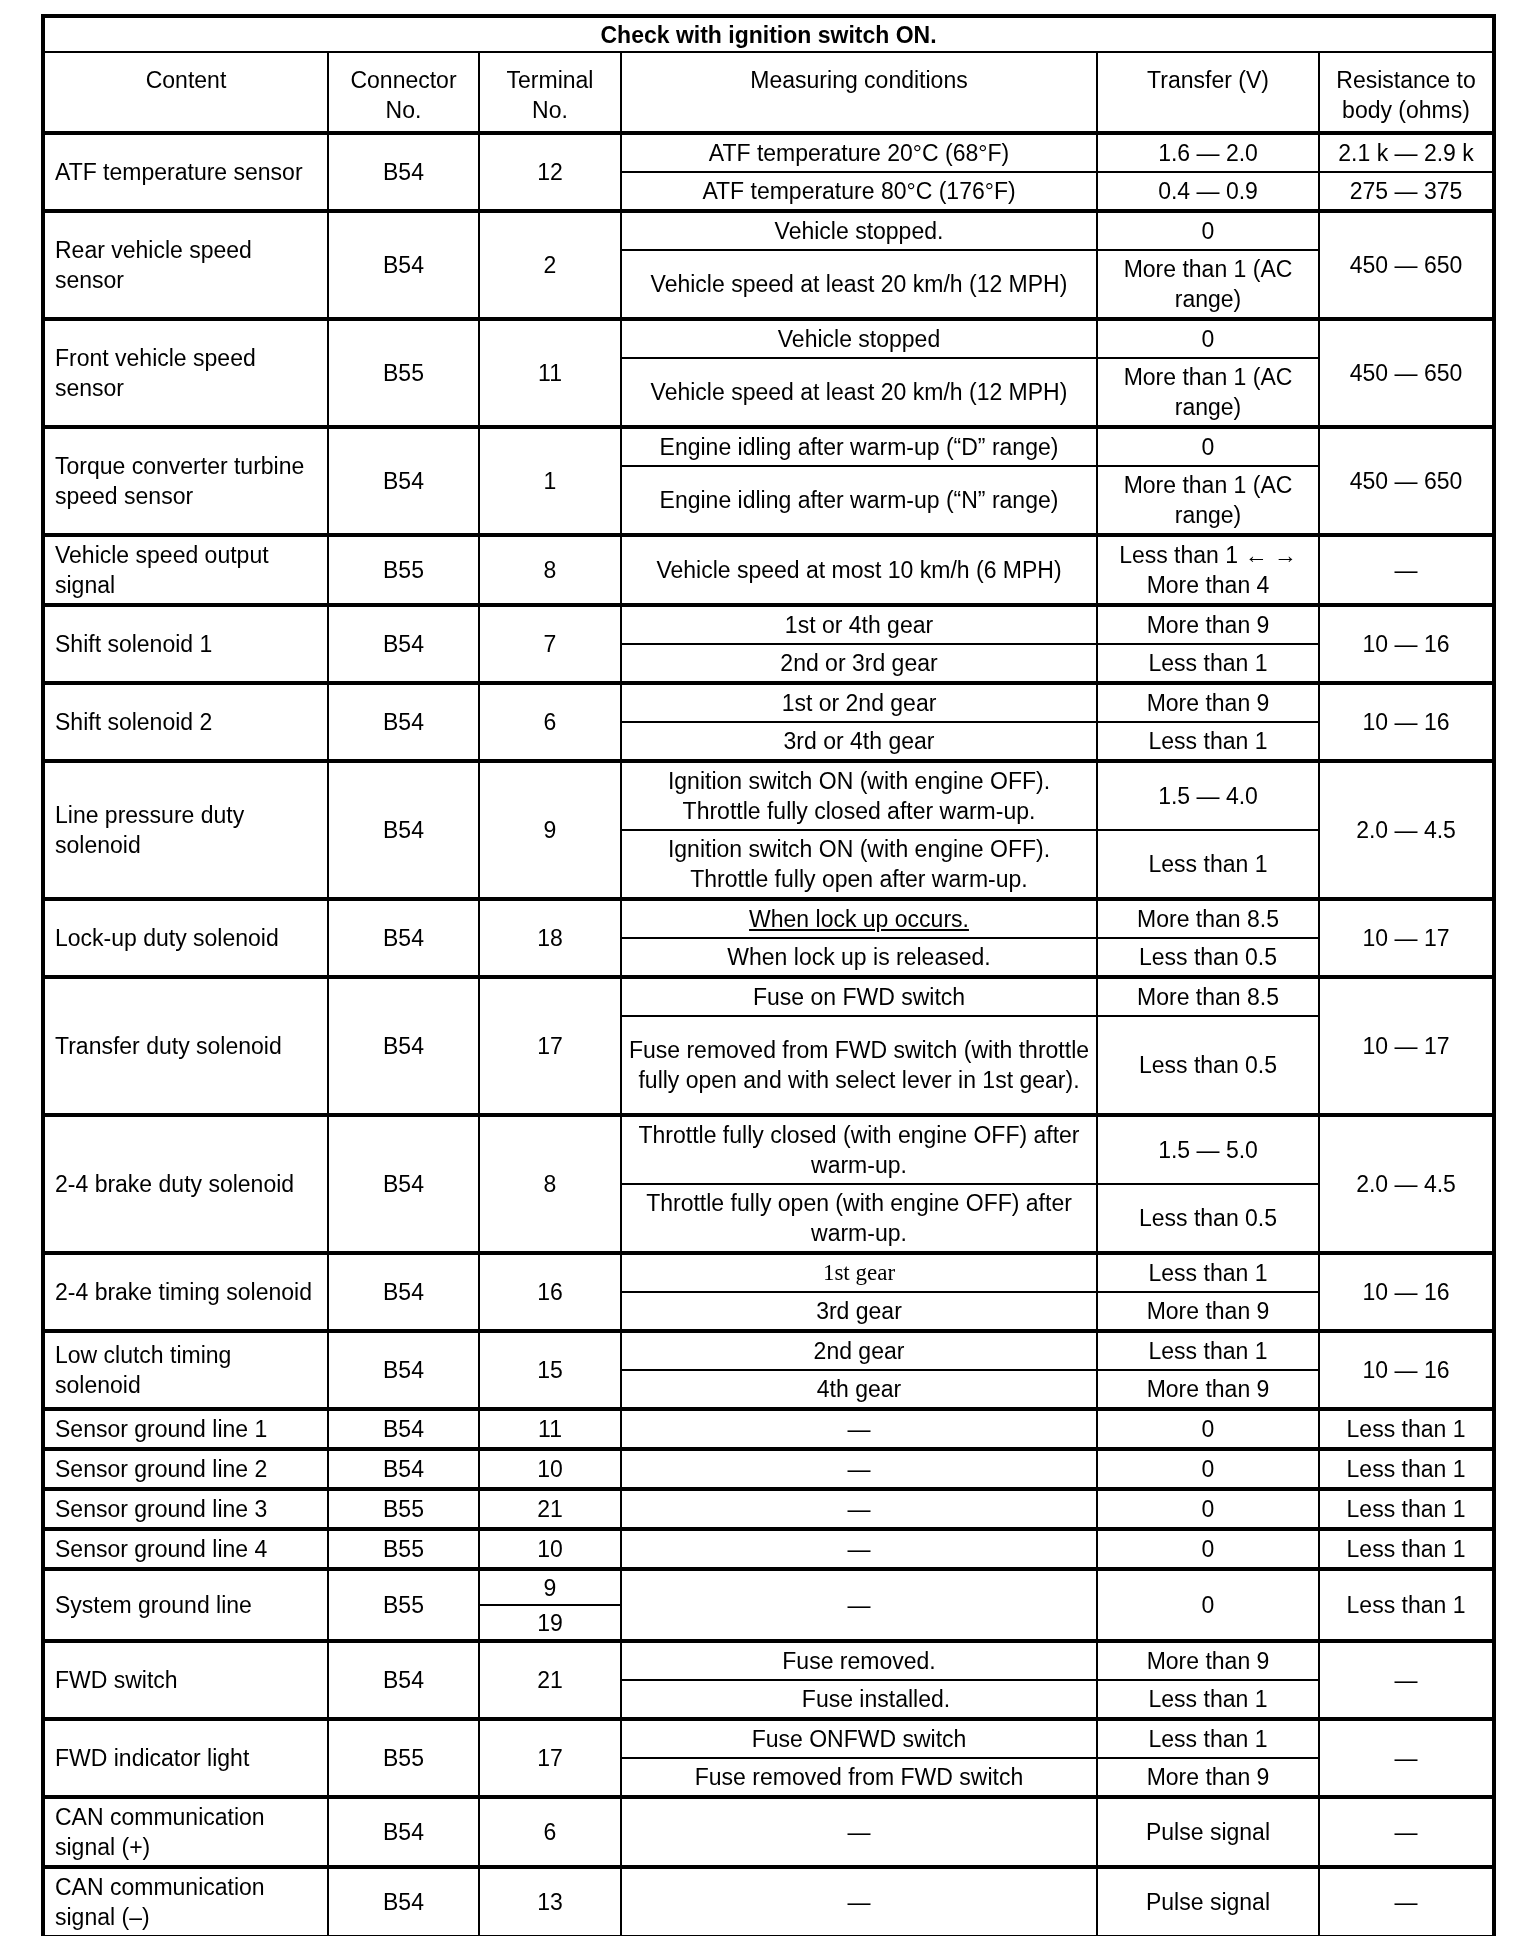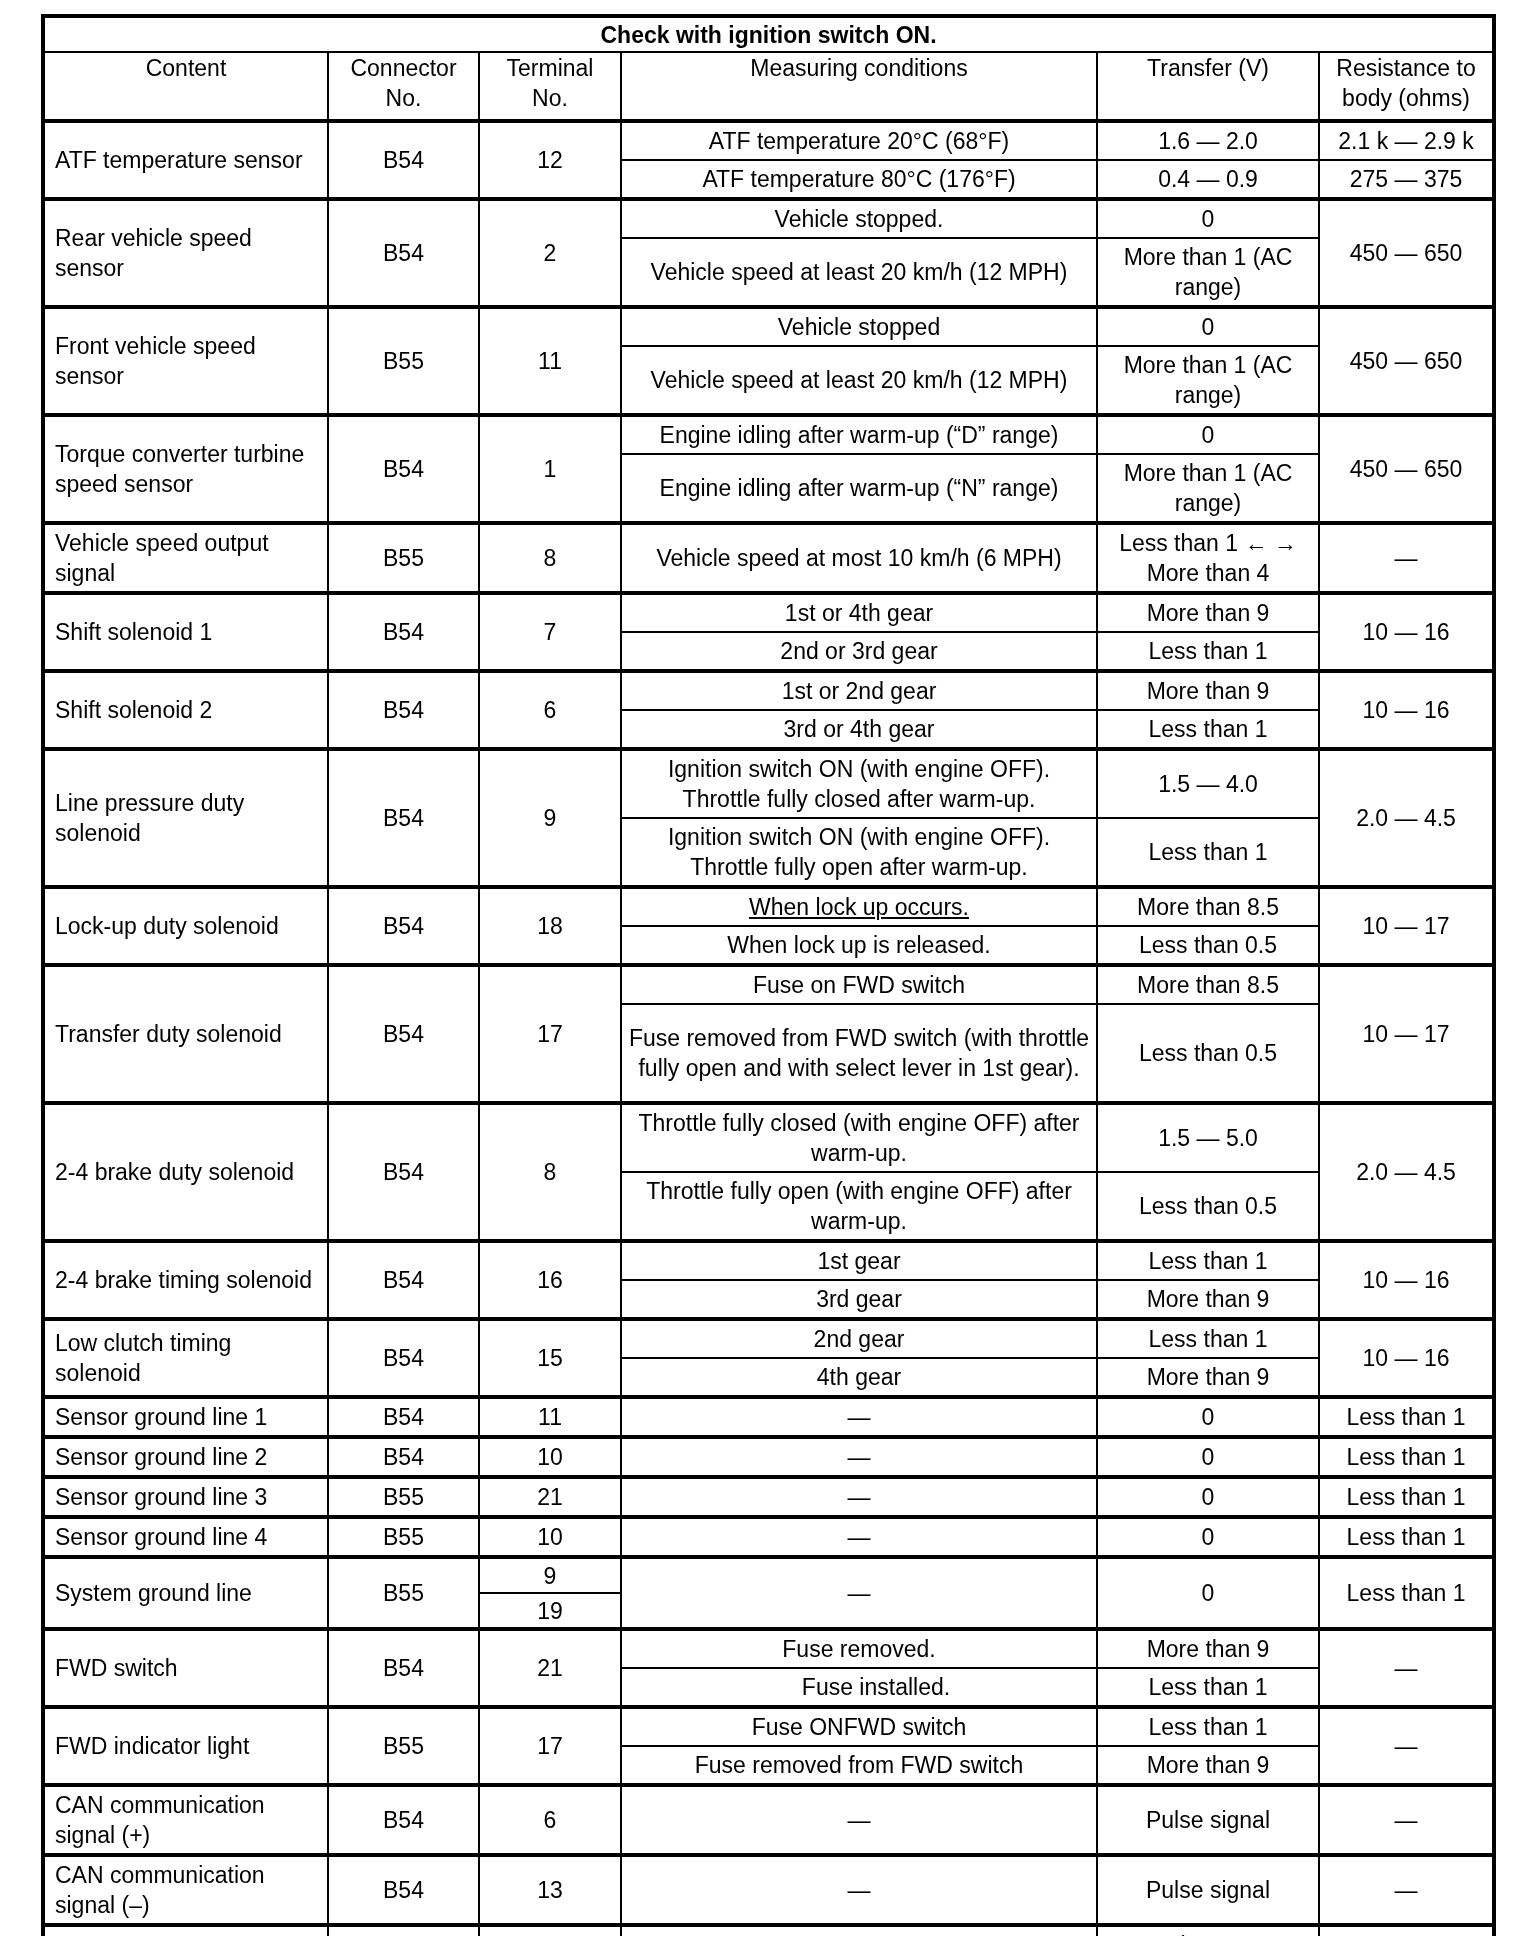--- a/index.html
+++ b/index.html
@@ -22,21 +22,21 @@
     vertical-align: middle;
     padding: 0 6px;
     line-height: 30px;
     font-weight: normal;
   }
   table.spec th.title {
     font-weight: bold;
     height: 33px;
     border-bottom-width: 2px;
   }
-  table.spec tr.head th { vertical-align: top; height: 66px; padding-top: 0; }
+  table.spec tr.head th { vertical-align: top; height: 66px; padding-top: 12px; }
   table.spec td.content { text-align: left; padding-left: 10px; }
   table.spec tbody tr.sub td { height: 33px; }
   .thick-top td { border-top-width: 4px !important; }
   .c1 { width: 285px; } .c2 { width: 151px; } .c3 { width: 142px; }
   .c4 { width: 476px; } .c5 { width: 222px; } .c6 { width: 175px; }
 </style>
 </head>
 <body>
 
 <div class="doc">
@@ -189,21 +189,21 @@
           <td rowspan="2">2.0 — 4.5</td>
         </tr>
         <tr class="sub">
           <td style="height: 66px;">Throttle fully open (with engine OFF) after warm-up.</td>
           <td>Less than 0.5</td>
         </tr>
         <tr class="sub thick-top">
           <td class="content" rowspan="2">2-4 brake timing solenoid</td>
           <td rowspan="2">B54</td>
           <td rowspan="2">16</td>
-          <td style="height: 36px;">1st gear</td>
+          <td style="height: 36px; font-family: Liberation Serif, serif;">1st gear</td>
           <td>Less than 1</td>
           <td rowspan="2">10 — 16</td>
         </tr>
         <tr class="sub">
           <td style="height: 36px;">3rd gear</td>
           <td>More than 9</td>
         </tr>
         <tr class="sub thick-top">
           <td class="content" rowspan="2">Low clutch timing solenoid</td>
           <td rowspan="2">B54</td>

